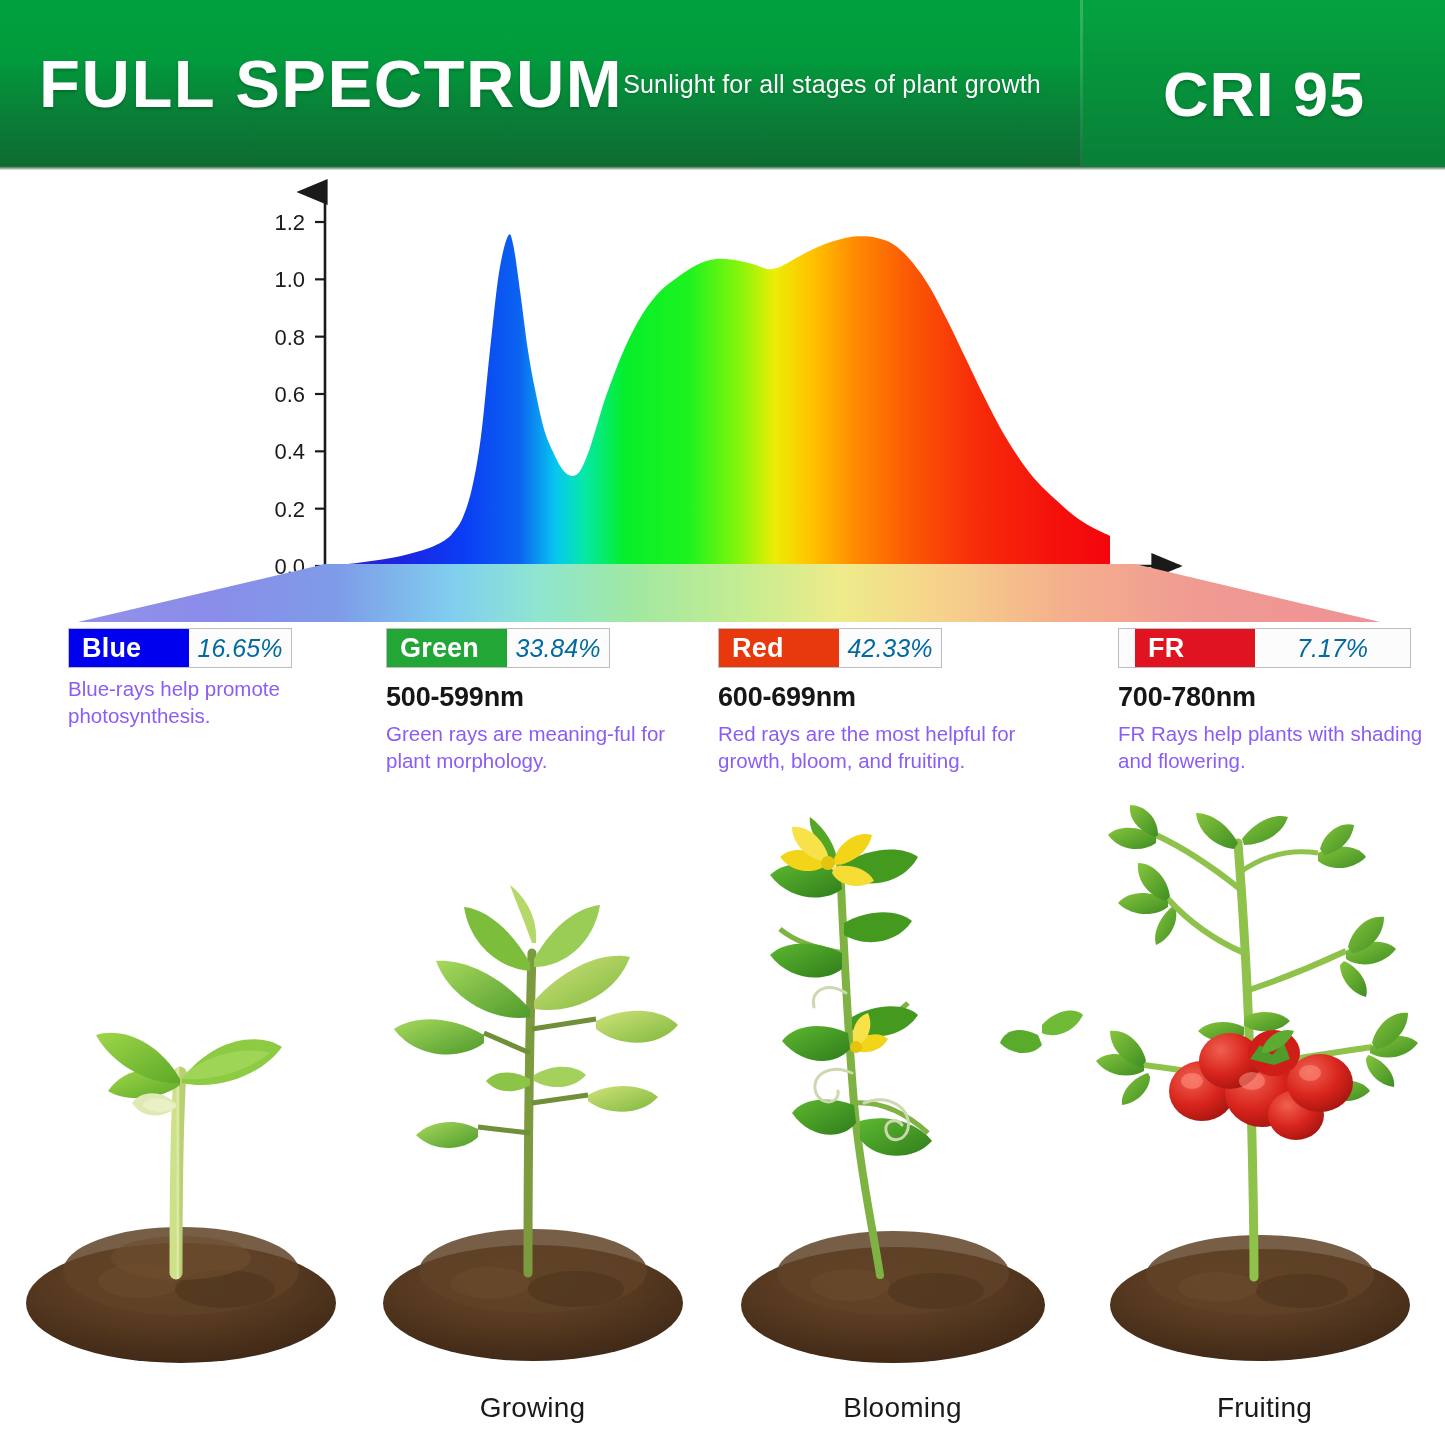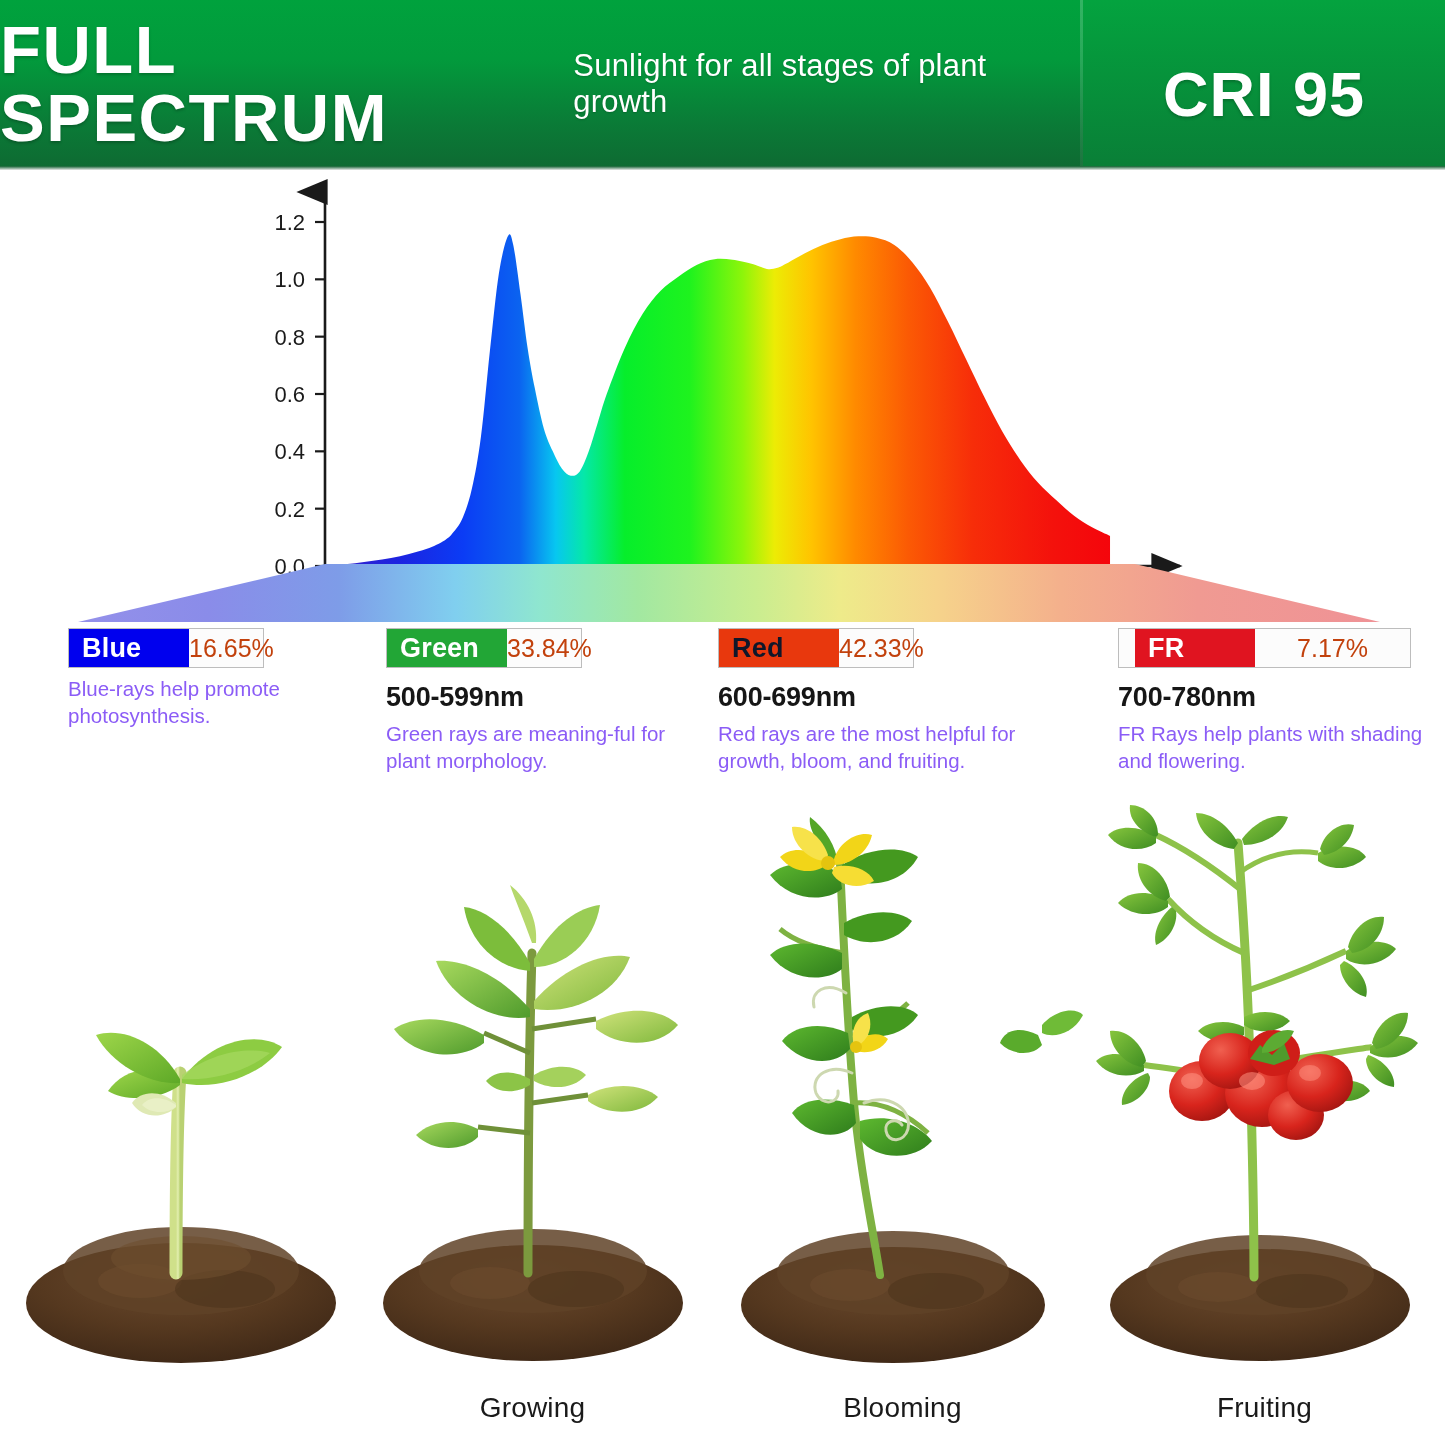--- a/index.html
+++ b/index.html
@@ -17,21 +17,21 @@
   }
   .header-main {
     position:absolute; left:0; top:0; width:1080px; height:168px;
     display:flex; flex-direction:row; align-items:center; justify-content:center;
   }
   .header-title {
     font-size:67px; font-weight:bold; color:#ffffff; letter-spacing:1.5px;
     line-height:1.02; text-shadow:0 2px 3px rgba(0,0,0,.22);
   }
   .header-sub {
-    font-size:31px; color:#ffffff; letter-spacing:.2px;
+    font-size:25px; color:#ffffff; letter-spacing:.2px;
     text-shadow:0 1px 2px rgba(0,0,0,.18);
   }
   .header-divider {
     position:absolute; left:1080px; top:0; width:3px; height:168px;
     background:linear-gradient(180deg,rgba(255,255,255,.20),rgba(255,255,255,.06));
   }
   .header-cri {
     position:absolute; left:1083px; top:0; width:362px; height:188px;
     display:flex; align-items:center; justify-content:center;
     background:linear-gradient(180deg,#04a33f 0%,#06933b 40%,#0a7a36 100%);
@@ -52,30 +52,30 @@
   .chart-svg { position:absolute; left:0; top:0; }
 
   
   .band-area { position:absolute; left:0; top:560px; width:1445px; height:70px; }
 
   
   .legend { position:absolute; left:0; top:628px; width:1445px; height:165px; }
   .legend-card { position:absolute; top:0; width:330px; }
   .badge {
     display:flex; height:40px; border:1.5px solid #bdbdbd; background:#fcfcfc;
-    width:196px;
+    width:224px;
   }
   .badge-name {
     flex:0 0 120px; display:flex; align-items:center; justify-content:flex-start;
     padding-left:13px; color:#ffffff; font-size:27px; font-weight:bold;
     letter-spacing:.2px;
   }
   .badge-pct {
     flex:1; display:flex; align-items:center; justify-content:center;
-    color:#c2410c; font-size:25px;
+    color:#0369a1; font-size:25px;font-style:italic;
   }
   .range {
     margin-top:14px; font-size:27px; font-weight:bold; color:#161616;
     letter-spacing:-.2px;
   }
   .desc {
     margin-top:8px; font-size:20.5px; line-height:1.30; color:#8b5cf6;
     max-width:320px;
   }
 
@@ -208,21 +208,21 @@
     <div class="badge">
       <div class="badge-name" id="badge-color-1" style="background: rgb(34, 166, 54); color: rgb(255, 255, 255);">Green</div>
       <div class="badge-pct">33.84%</div>
     </div>
     <div class="range">500-599nm</div>
     <div class="desc">Green rays are meaning-ful for plant morphology.</div>
   </div>
 
   <div class="legend-card" style="left:718px;">
     <div class="badge">
-      <div class="badge-name" id="badge-color-2" style="background: rgb(232, 56, 13); color: #0f172a;">Red</div>
+      <div class="badge-name" id="badge-color-2" style="background: rgb(232, 56, 13); color: #ffffff;">Red</div>
       <div class="badge-pct">42.33%</div>
     </div>
     <div class="range">600-699nm</div>
     <div class="desc">Red rays are the most helpful for growth, bloom, and fruiting.</div>
   </div>
 
   <div class="legend-card" style="left:1118px;">
     <div class="badge" style="width:293px;padding-left:16px;">
       <div class="badge-name" id="badge-color-3" style="flex: 0 0 120px; background: rgb(224, 20, 32); color: rgb(255, 255, 255);">FR</div>
       <div class="badge-pct">7.17%</div>

